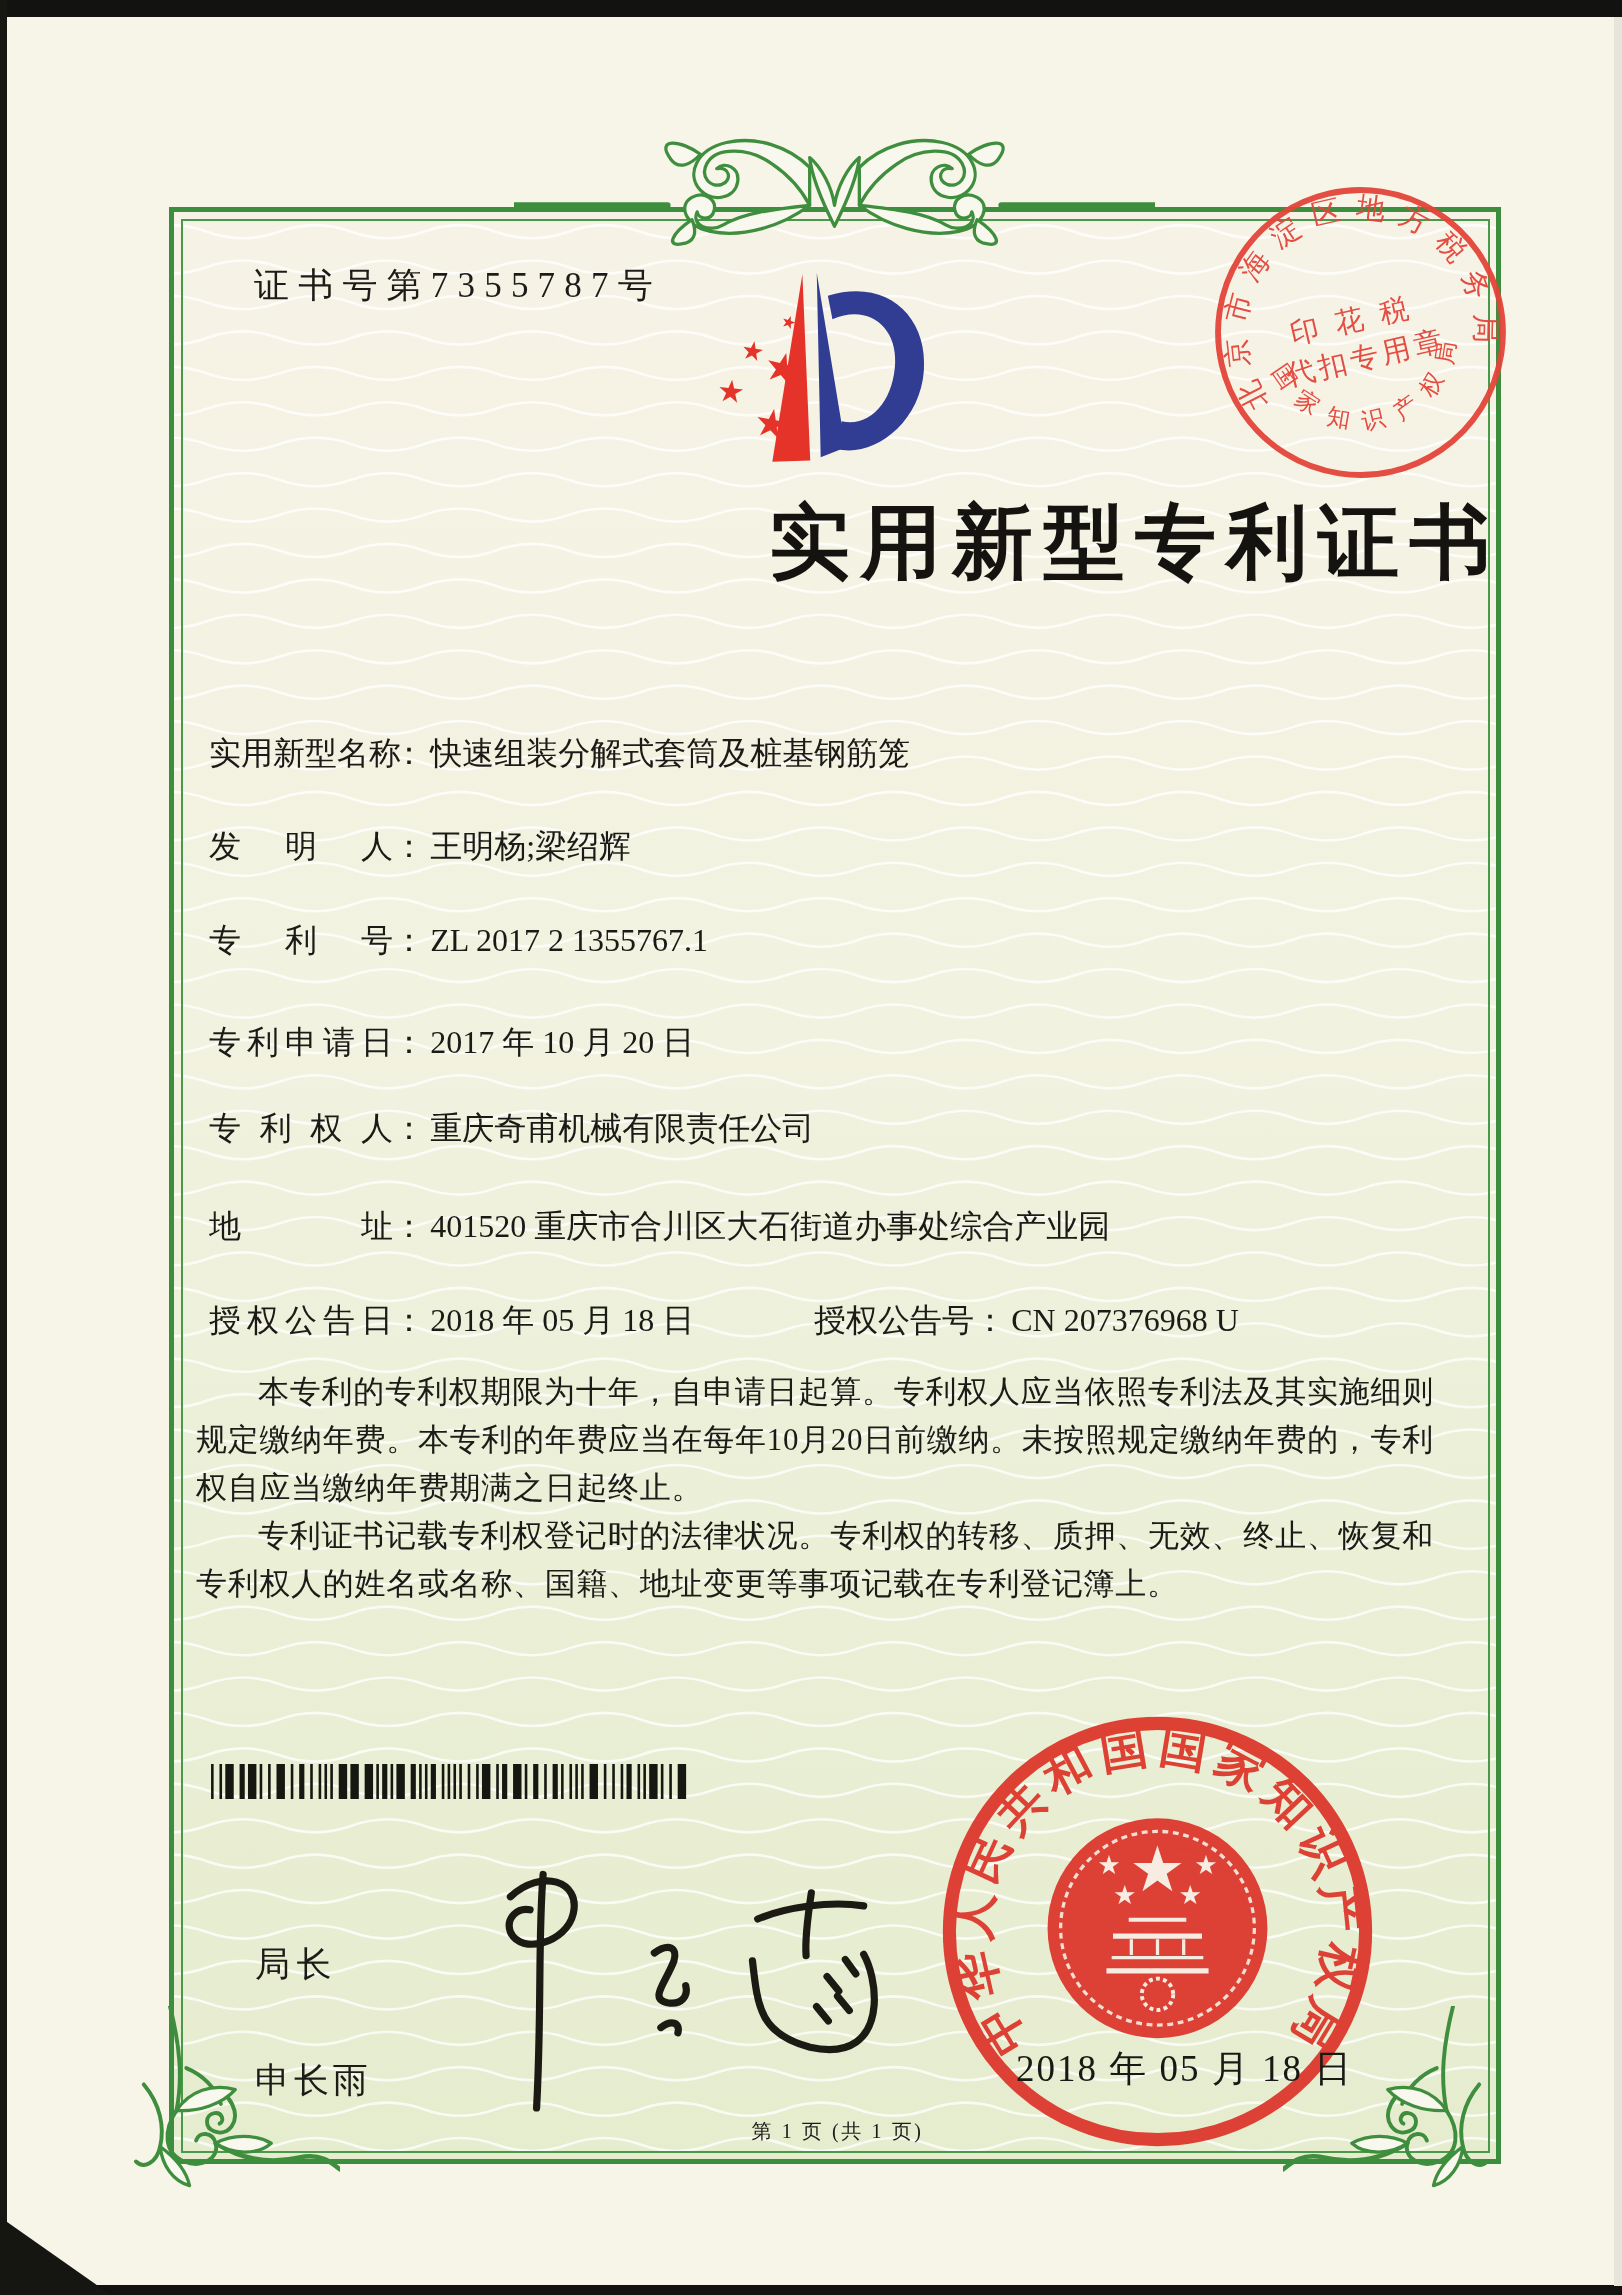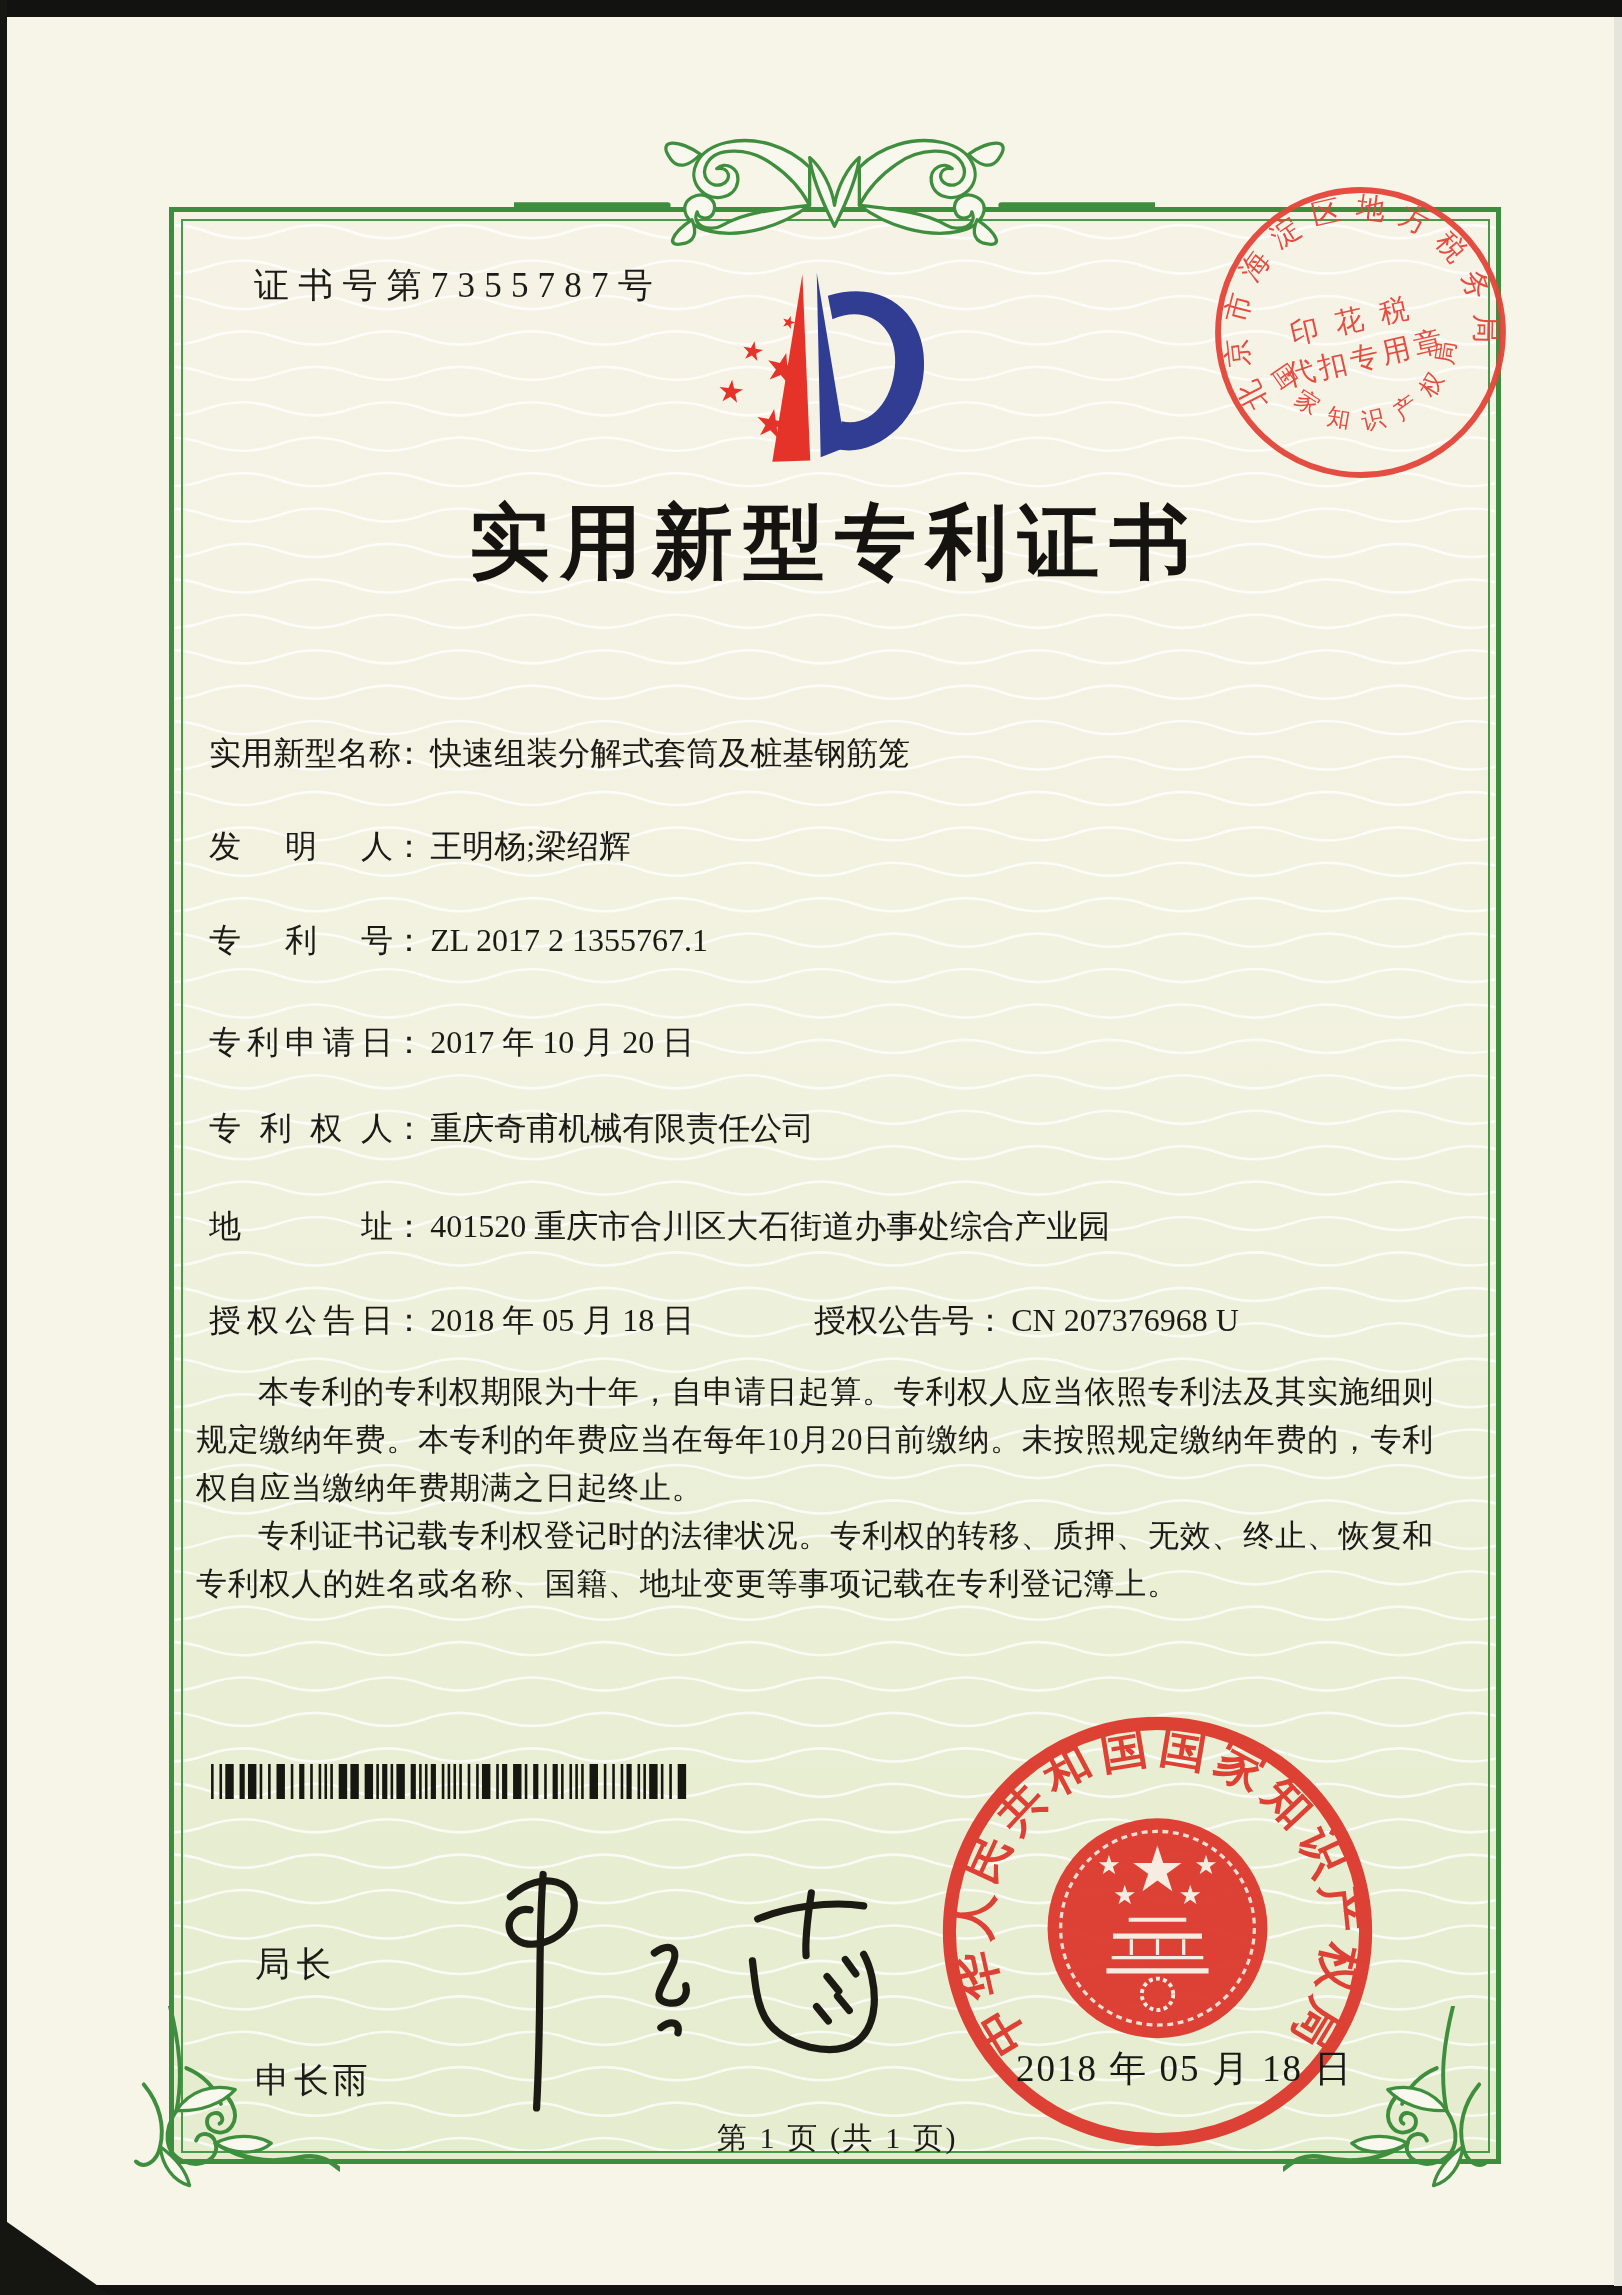--- a/index.html
+++ b/index.html
@@ -26,36 +26,36 @@
   }
   #frame-inner{
     position:absolute;left:6.5px;top:6.5px;right:6.5px;bottom:6.5px;
     border:2px solid #4a984a;
   }
   #waves{position:absolute;left:0;top:0;width:100%;height:100%;}
   
   #cert-no{left:254px;top:262px;font-size:35px;letter-spacing:9.2px;white-space:nowrap;}
   #logo{left:674px;top:271px;width:262px;height:196px;}
   .lstar{position:absolute;color:#e63329;line-height:1;display:block;}
-  #title{left:169px;top:489px;width:1332px;text-align:center;
+  #title{left:169px;top:489px;width:1332px;text-align:right;
     font-size:81px;font-weight:bold;letter-spacing:10.5px;white-space:nowrap;color:#14130f;}
   .frow{left:209px;font-size:32px;white-space:nowrap;color:#1b1a16;}
   .flabel{display:inline-block;width:184px;text-align:justify;text-align-last:justify;}
   .fvalue{margin-left:5.2px;}
   #grant-no{left:814px;font-size:32px;white-space:nowrap;}
   #paras{left:196px;top:1368px;width:1238px;font-size:31px;line-height:48px;
     text-align:justify;color:#1c1b17;letter-spacing:0.7px;}
   #paras p{margin:0;text-indent:2em;}
   #barcode{left:209px;top:1764px;width:485px;height:35px;}
   #director-title{left:255px;top:1941px;font-size:35px;letter-spacing:6.5px;}
   #director-name{left:255px;top:2021px;font-size:35px;letter-spacing:3.9px;margin-top:36px;}
   #signature{left:445px;top:1856px;width:471px;height:262px;}
   #seal{left:935px;top:1709px;width:445px;height:445px;}
   #seal-date{left:1016px;top:2044px;font-size:37px;letter-spacing:2px;color:#181815;z-index:6;}
-  #footer{left:589px;top:2118px;width:497px;text-align:center;font-size:30px;letter-spacing:2.6px;}
+  #footer{left:589px;top:2118px;width:497px;text-align:center;font-size:20px;letter-spacing:2.6px;}
   #tax-stamp{left:1205px;top:177px;width:311px;height:311px;transform:rotate(-13deg);}
   #top-ornament{left:514px;top:128px;width:641px;height:131px;}
   #corner-bl{left:124px;top:2006px;width:216px;height:196px;}
   #corner-br{left:1283px;top:2006px;width:216px;height:196px;transform:scaleX(-1);}
   
   #edge-top{left:0;top:0;width:1623px;height:17px;background:#121210;}
   #edge-left{left:0;top:0;width:6.5px;height:2295px;background:#16161３;}
   #edge-left{left:0;top:0;width:6.5px;height:2295px;background:#161613;}
   #edge-bottom{left:0;bottom:0;width:1623px;height:9.2px;background:#121210;}
   svg text{font-family:"Liberation Serif","DejaVu Serif",serif;}

